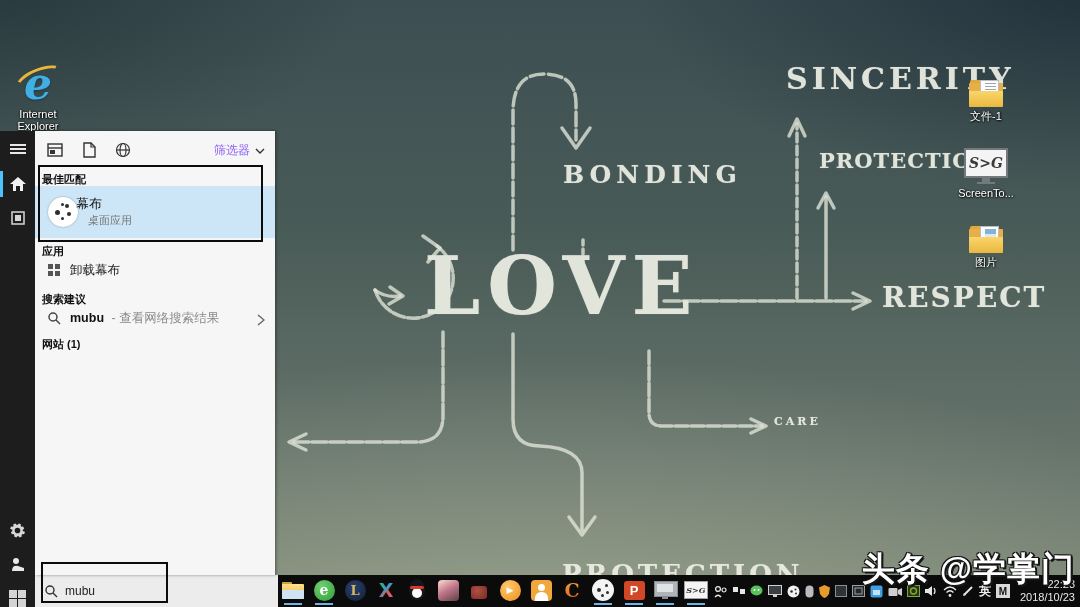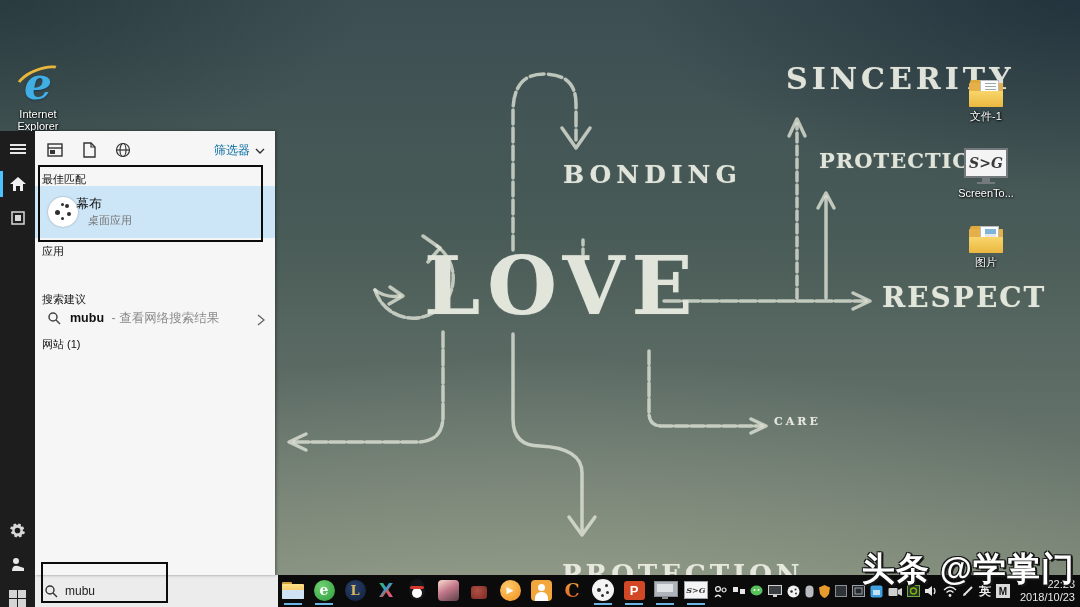--- a/index.html
+++ b/index.html
@@ -62,23 +62,23 @@
   .rail-btn{position:absolute;left:0;width:35px;height:34px;display:flex;align-items:center;
     justify-content:center;cursor:pointer;}
   .rail-btn svg{display:block;}
   .accent{position:absolute;left:0;top:4px;width:3px;height:26px;background:#4cc2ff;}
 
   
   .panel{position:absolute;left:35px;top:131px;width:240px;height:444px;background:#f6f6f6;
     z-index:40;box-shadow:1px 0 3px rgba(0,0,0,.4);font-family:"Liberation Sans",sans-serif;}
   .ptop-icon{position:absolute;top:9px;width:20px;height:20px;display:flex;align-items:center;
     justify-content:center;cursor:pointer;}
-  .filter{position:absolute;right:10px;top:11px;font-size:12px;color:#0369a1;cursor:pointer;
+  .filter{position:absolute;right:10px;top:11px;font-size:12px;color:#8b5cf6;cursor:pointer;
     display:flex;align-items:center;gap:5px;}
-  .sec-hd{position:absolute;left:7px;font-size:11px;font-weight:normal;color:#111;}
+  .sec-hd{position:absolute;left:7px;font-size:11px;font-weight:bold;color:#111;}
   .annot{position:absolute;border:2px solid #0c0c0c;z-index:55;pointer-events:none;}
   .bm-box{left:38px;top:165px;width:221px;height:73px;}
   .bm-row{position:absolute;left:0px;top:54px;width:240px;height:52px;background:#cde6f7;cursor:pointer;}
   .mubu-badge{position:absolute;left:13px;top:11px;width:30px;height:30px;border-radius:50%;
     background:#fff;box-shadow:0 0 2px rgba(0,0,0,.35);}
   .mubu-dots i{position:absolute;border-radius:50%;background:#2e2e2e;}
   .bm-title{position:absolute;left:41px;top:9px;font-size:13px;color:#111;}
   .bm-sub{position:absolute;left:53px;top:27px;font-size:11px;color:#767676;}
   .prow{position:absolute;left:0;width:240px;height:26px;cursor:pointer;display:flex;
     align-items:center;}
@@ -312,20 +312,33 @@
         <i style="left:17px;top:7px;width:4px;height:4px"></i>
         <i style="left:19px;top:15px;width:4px;height:4px"></i>
         <i style="left:13px;top:20px;width:3px;height:3px"></i>
         <i style="left:13px;top:6px;width:3px;height:3px"></i>
       </div>
       <div class="bm-title">幕布</div>
       <div class="bm-sub">桌面应用</div>
     </div>
 
     <div class="sec-hd" style="top:113px">应用</div>
+    <div class="prow" style="top:126px">
+      <span class="prow-ic">
+        <svg width="12" height="12">
+            <g fill="#555">
+              <rect x="0" y="0" width="5" height="5"></rect>
+              <rect x="7" y="0" width="5" height="5"></rect>
+              <rect x="0" y="7" width="5" height="5"></rect>
+              <rect x="7" y="7" width="5" height="5"></rect>
+            </g>
+          </svg>
+      </span>
+      <span class="prow-tx">卸载幕布</span>
+    </div>
 
     <div class="sec-hd" style="top:161px">搜索建议</div>
     <div class="prow" style="top:174px">
       <span class="prow-ic">
         <svg width="13" height="13">
             <circle cx="5" cy="5" r="4" fill="none" stroke="#444" stroke-width="1.5"></circle>
             <line x1="8" y1="8" x2="12" y2="12" stroke="#444" stroke-width="1.5"></line>
           </svg>
       </span>
       <span class="prow-tx">

